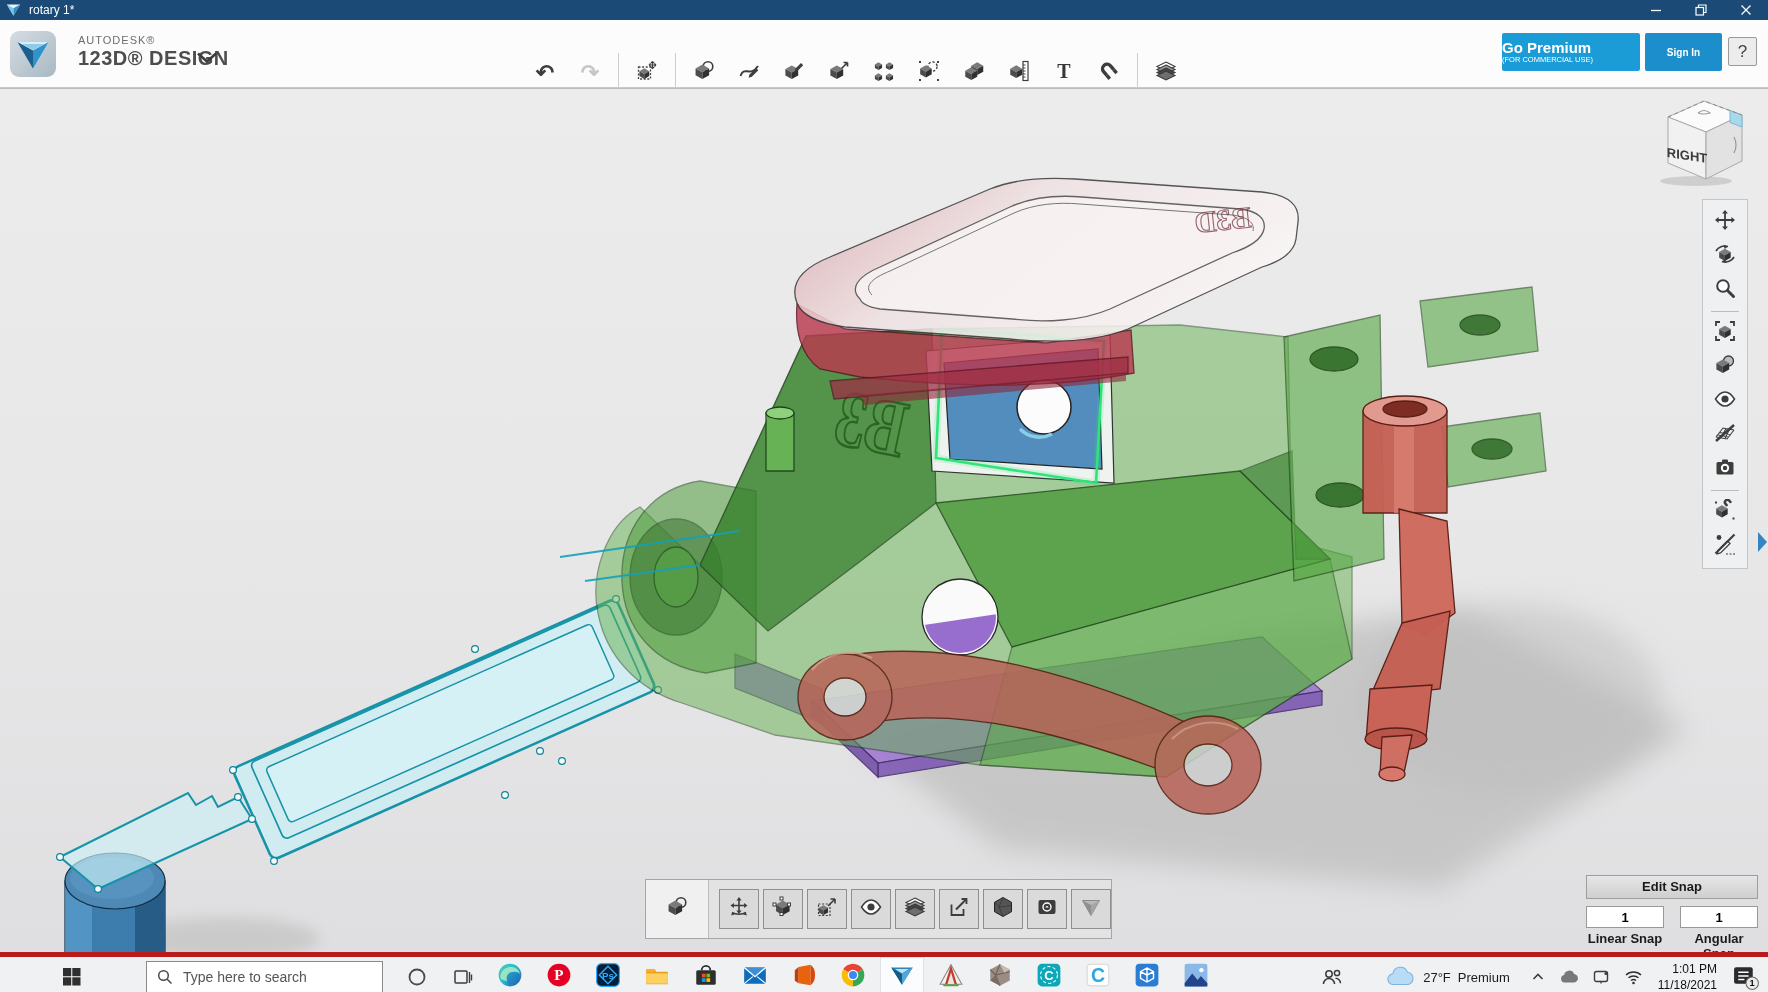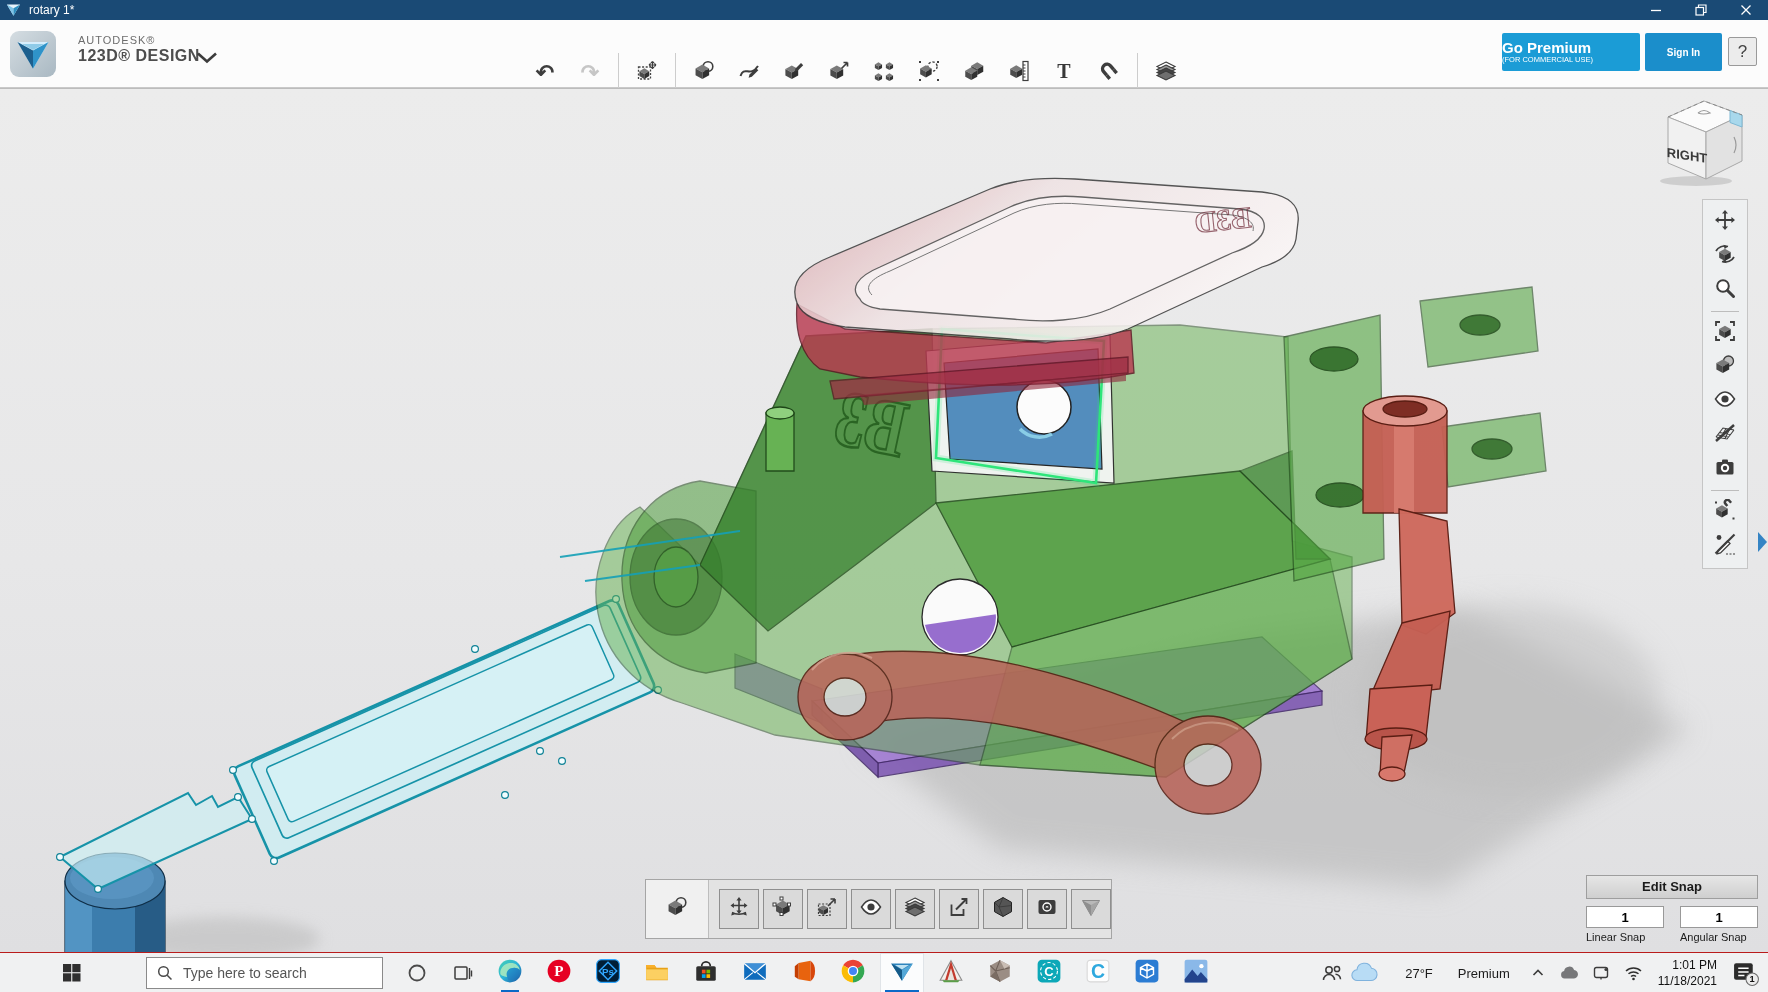--- a/index.html
+++ b/index.html
@@ -15,21 +15,21 @@
   .win-controls { position:absolute; right:0; top:0; height:20px; display:flex; }
   .win-btn { width:45px; height:20px; display:flex; align-items:center; justify-content:center; }
 
   
   .header { position:absolute; left:0; top:20px; width:1768px; height:68px;
     background:#fcfcfc; border-bottom:1px solid #c9c9c9; }
   .logo-box { position:absolute; left:10px; top:11px; width:46px; height:46px; border-radius:9px;
     background:linear-gradient(135deg,#d5dde2,#a9b8c2); display:flex; align-items:center; justify-content:center; }
   .brand { position:absolute; left:66px; top:14px; line-height:1.15;margin-left:12px; }
   .brand .b1 { font-size:11px; color:#6d6d6d; letter-spacing:1px; }
-  .brand .b2 { font-size:16px; font-weight:bold; color:#4d4d4d; letter-spacing:0.5px; }
+  .brand .b2 { font-size:20px; font-weight:bold; color:#4d4d4d; letter-spacing:0.5px; }
   .brand-chevron { position:absolute; left:196px; top:30px; }
 
   .main-toolbar { position:absolute; left:528px; top:20px; height:66px; display:flex; align-items:center; gap:11px; }
   .tool-btn { position:relative; width:34px; height:44px; display:flex; align-items:center; justify-content:center; }
   .tool-btn .caret { position:absolute; bottom:0px; left:50%; transform:translateX(-2px);
     width:0; height:0; border-left:3.5px solid transparent; border-right:3.5px solid transparent; border-top:4px solid #c2c2c2; }
   .tb-sep { width:1px; height:40px; background:#cdcdcd; }
   .glyph-undo { font-size:22px; color:#3d3d3d; font-weight:bold; }
   .glyph-redo { font-size:22px; color:#c6c6c6; font-weight:bold; }
 
@@ -65,40 +65,40 @@
   .ft-btn { width:40px; height:40px; background:#dadada; border:1px solid #8f8f8f;
     display:flex; align-items:center; justify-content:center; cursor:pointer; }
 
   .edit-grid { position:absolute; left:1586px; top:786px; width:172px; }
   .eg-title { height:24px; background:linear-gradient(#e6e6e6,#cfcfcf); border:1px solid #9e9e9e;
     font-size:13px; font-weight:bold; color:#1a1a1a; text-align:center; line-height:22px; cursor:pointer; }
   .eg-row { display:flex; justify-content:space-between; margin-top:7px; }
   .eg-input { width:78px; height:22px; border:1px solid #999; background:#fff; text-align:center;
     font-size:13px; font-weight:bold; font-family:"Liberation Sans",sans-serif; }
   .eg-labels { display:flex; justify-content:space-between; margin-top:3px; }
-  .eg-label { width:78px; font-size:11px; font-weight:normal; color:#1a1a1a; }
+  .eg-label { width:78px; text-align:center; font-size:13px; font-weight:bold; color:#1a1a1a; }
 
   
   .taskbar { position:absolute; left:0; top:952px; width:1768px; height:40px;
-    background:#f0f1f2; border-top:1px solid #b91c1c; }
+    background:#f0f1f2; border-top:5px solid #b91c1c; }
   .start-btn { position:absolute; left:44px; top:0; width:56px; height:40px; display:flex; align-items:center; justify-content:center; cursor:pointer; }
   .search-box { position:absolute; left:146px; top:4px; width:237px; height:32px; background:#fff;
     border:1px solid #8a8a8a; display:flex; align-items:center; }
   .search-box svg { margin-left:10px; }
   .search-input { border:none; outline:none; flex:1; margin-left:10px; font-size:14px; color:#444;
     font-family:"Liberation Sans",sans-serif; background:transparent; }
   .search-input::placeholder { color:#555; }
   .tb-simple { position:absolute; top:0; height:40px; display:flex; align-items:center; justify-content:center; cursor:pointer; }
   .apps { position:absolute; left:488px; top:0; height:40px; display:flex; gap:5px; }
   .task-btn { position:relative; width:44px; height:40px; display:flex; align-items:center; justify-content:center; cursor:pointer; }
   .task-btn.running::after { content:""; position:absolute; bottom:0; left:13px; width:18px; height:3px; background:#0b69c7; }
   .task-btn.active { background:#fbfcfd; box-shadow:inset 0 0 0 1px #e0e4e8; }
   .task-btn.active::after { content:""; position:absolute; bottom:0; left:5px; width:34px; height:3px; background:#0b69c7; }
   .tray { position:absolute; right:0; top:0; height:40px; display:flex; align-items:center; }
-  .tray-weather { display:flex; align-items:center; gap:25px; margin-right:14px; cursor:pointer; }
+  .tray-weather { display:flex; align-items:center; gap:7px; margin-right:14px; cursor:pointer; }
   .tray-weather .wt { font-size:13px; color:#1c1c1c; }
   .tray-item { margin:0 7px; display:flex; align-items:center; cursor:pointer; }
   .clock { text-align:right; font-size:12px; color:#111; line-height:1.35; margin:0 8px; cursor:pointer; }
 </style>
 </head>
 <body>
 
 <div id="app">
 
   <div class="titlebar">

